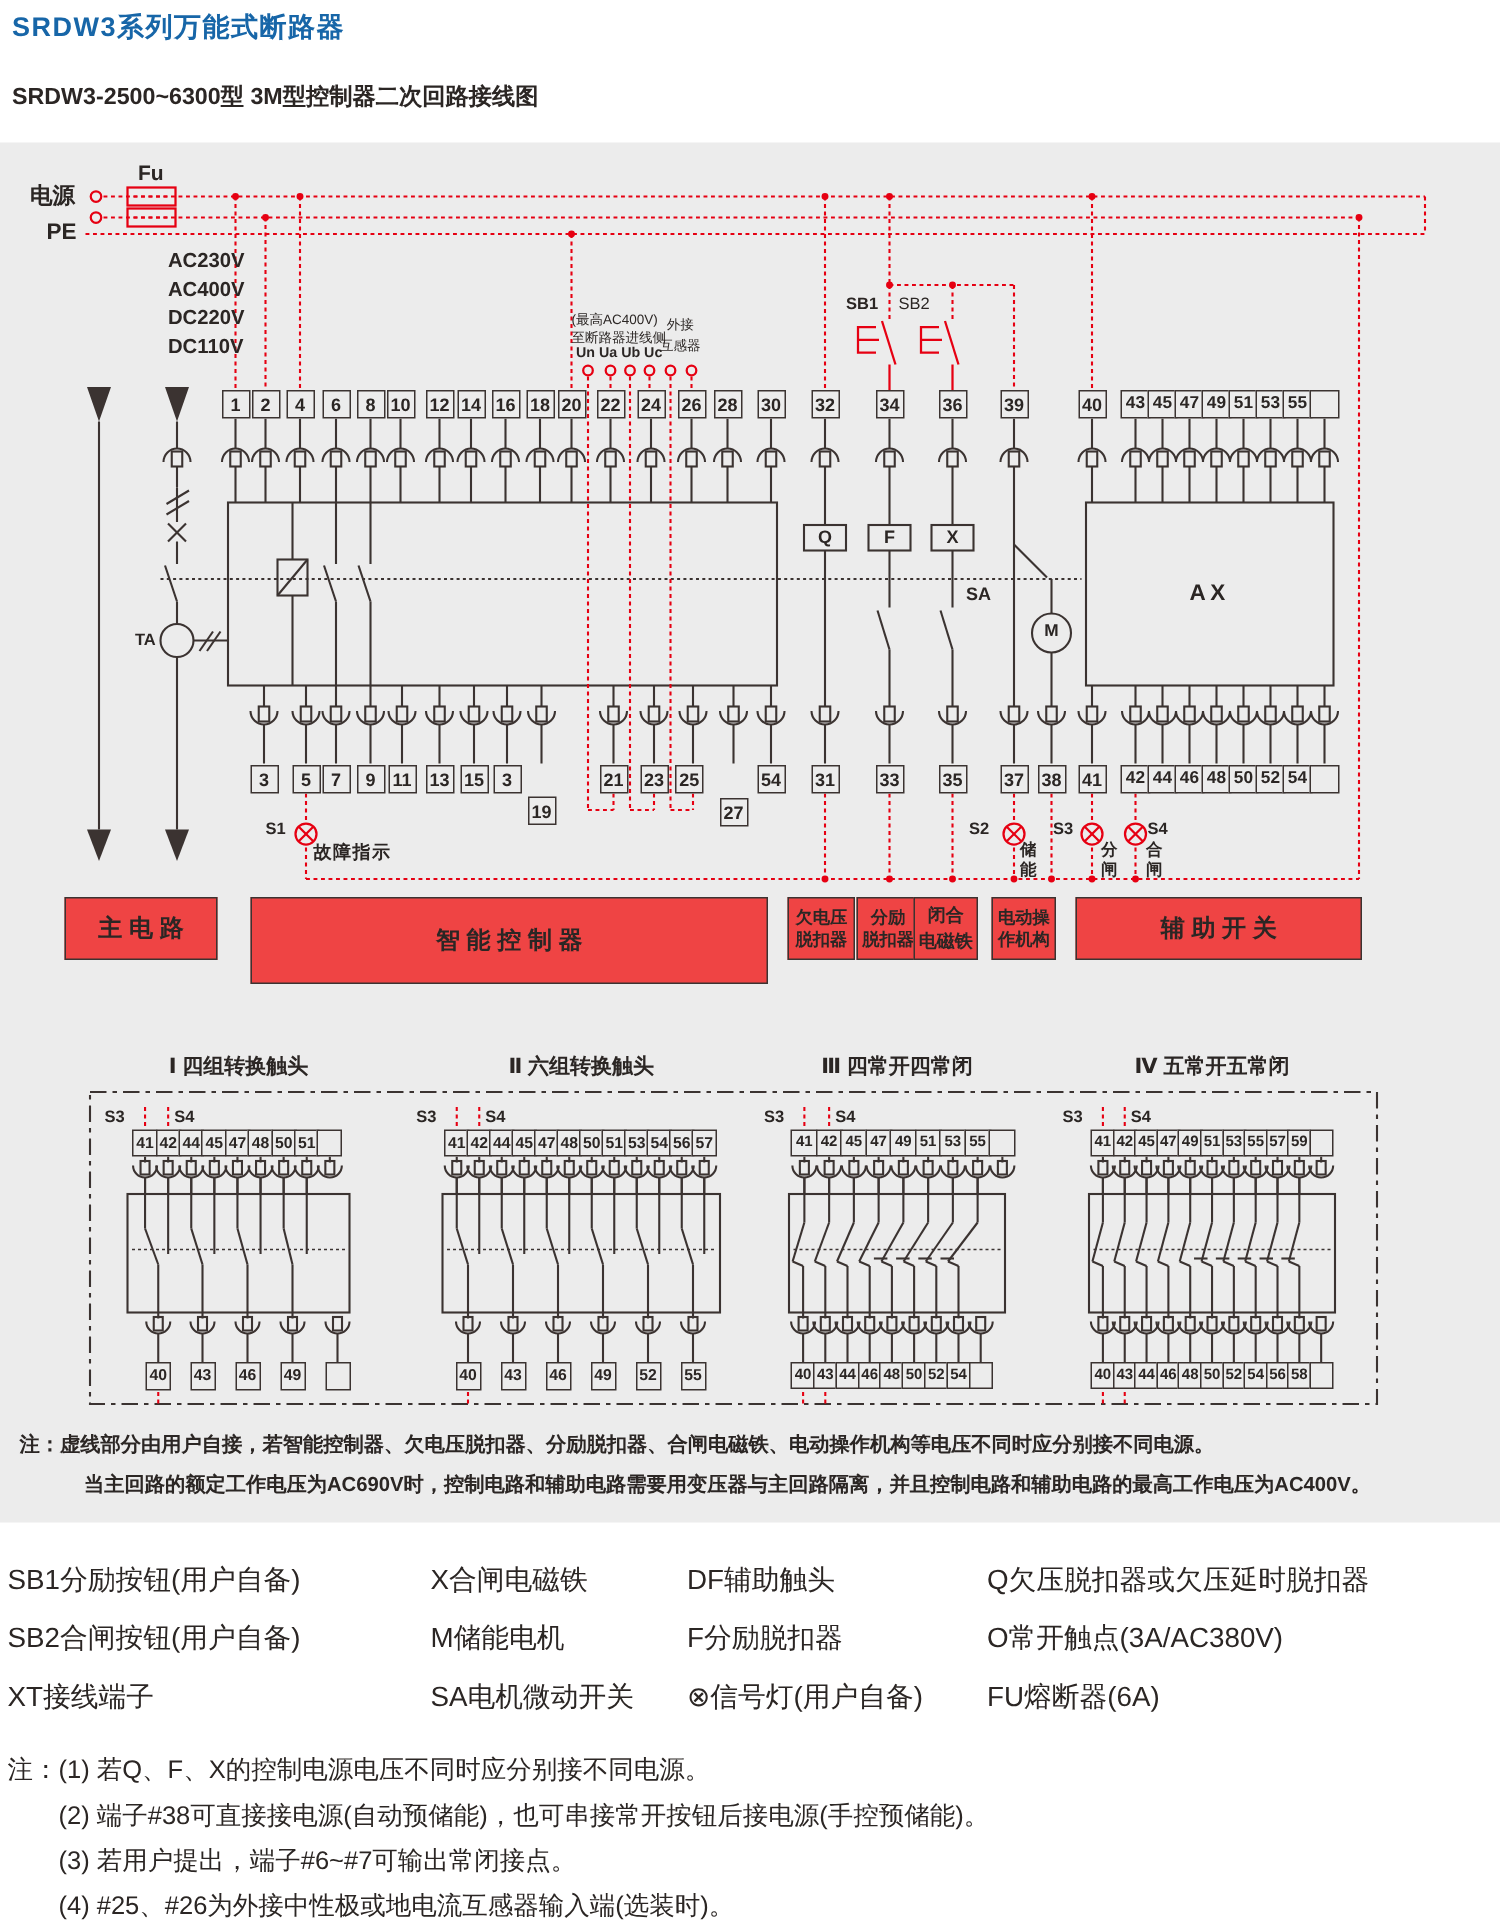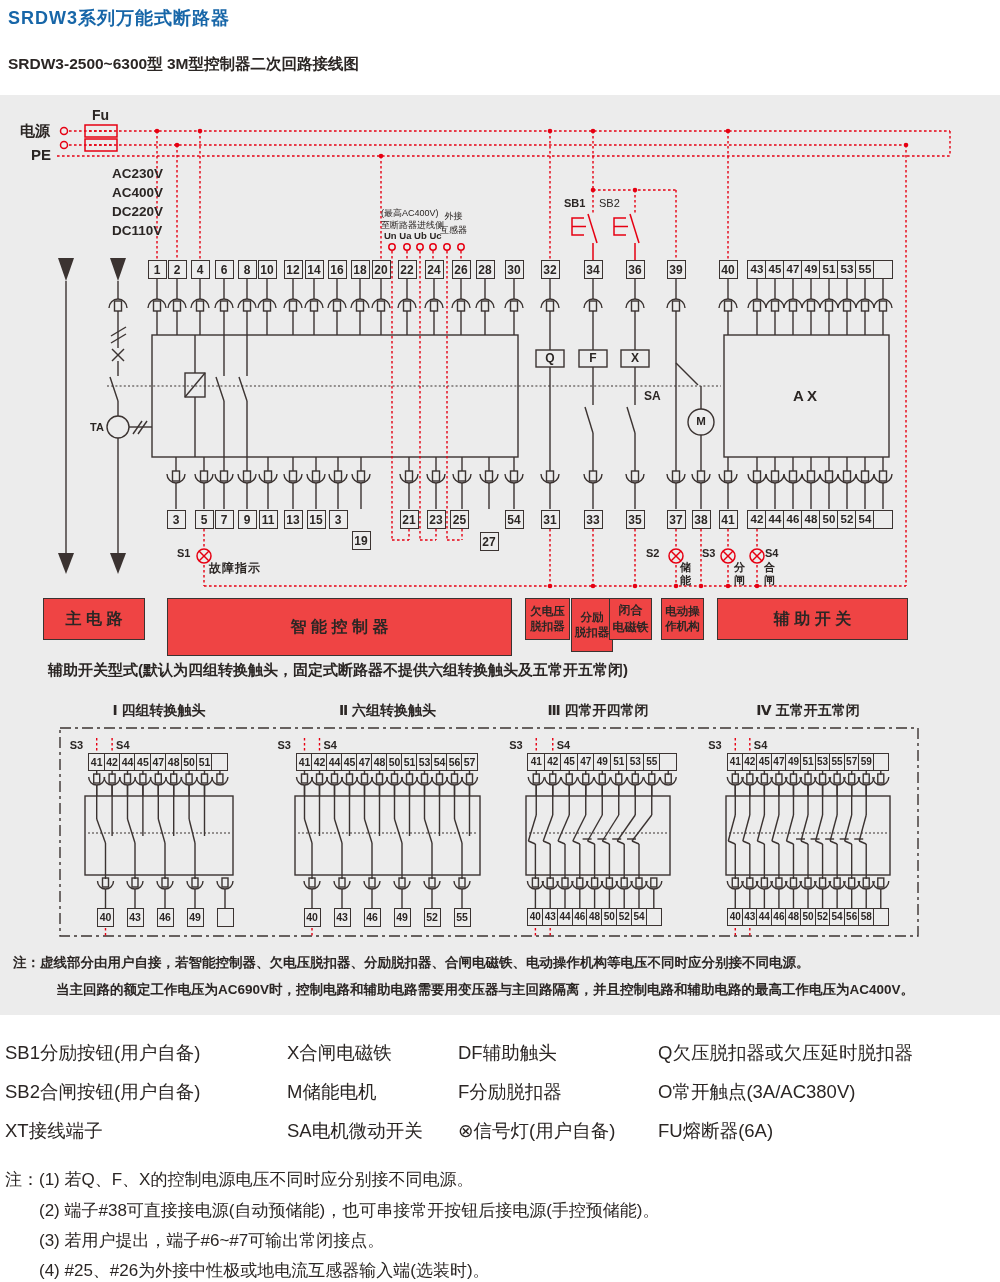--- a/index.html
+++ b/index.html
@@ -842,29 +842,28 @@
     <div class="lab" style="left:734px;top:466px;font-size:11px;font-weight:bold">分
 闸</div>
     <div class="lab" style="left:765px;top:452px;font-size:11px;font-weight:bold">S4</div>
     <div class="lab" style="left:764px;top:466px;font-size:11px;font-weight:bold">合
 闸</div>
 
     <div class="sbox" style="left:43px;top:503px;width:102px;height:42px;font-size:16px">主 电 路</div>
     <div class="sbox" style="left:167px;top:503px;width:345px;height:58px;font-size:16px">智 能 控 制 器</div>
     <div class="sbox" style="left:525px;top:503px;width:45px;height:42px;font-size:11.5px">欠电压
 脱扣器</div>
-    <div class="sbox" style="left:571px;top:503px;width:42px;height:54px;font-size:11.5px">分励
+    <div class="sbox" style="left:571px;top:503px;width:42px;height:42px;font-size:11.5px">分励
 脱扣器</div>
     <div class="sbox" style="left:609px;top:503px;width:43px;height:42px;font-size:12px">闭合
 电磁铁</div>
     <div class="sbox" style="left:661px;top:503px;width:43px;height:42px;font-size:11.5px">电动操
 作机构</div>
     <div class="sbox" style="left:717px;top:503px;width:191px;height:42px;font-size:16px">辅 助 开 关</div>
 
-    <div class="lab" style="left:48px;top:566px;font-size:15px;font-weight:bold">辅助开关型式(默认为四组转换触头，固定式断路器不提供六组转换触头及五常开五常闭)</div>
     <div class="lab" style="left:13px;top:860px;font-size:13.5px;font-weight:bold">注：虚线部分由用户自接，若智能控制器、欠电压脱扣器、分励脱扣器、合闸电磁铁、电动操作机构等电压不同时应分别接不同电源。</div>
     <div class="lab" style="left:56px;top:887px;font-size:13.5px;font-weight:bold">当主回路的额定工作电压为AC690V时，控制电路和辅助电路需要用变压器与主回路隔离，并且控制电路和辅助电路的最高工作电压为AC400V。</div>
   <div class="term" style="left: 147.5px; top: 165px; width: 19px; height: 19px; font-size: 12px;">1</div>
       <div class="term" style="left: 167.5px; top: 165px; width: 19px; height: 19px; font-size: 12px;">2</div>
       <div class="term" style="left: 190.5px; top: 165px; width: 19px; height: 19px; font-size: 12px;">4</div>
       <div class="term" style="left: 214.5px; top: 165px; width: 19px; height: 19px; font-size: 12px;">6</div>
       <div class="term" style="left: 237.5px; top: 165px; width: 19px; height: 19px; font-size: 12px;">8</div>
       <div class="term" style="left: 257.5px; top: 165px; width: 19px; height: 19px; font-size: 12px;">10</div>
       <div class="term" style="left: 283.5px; top: 165px; width: 19px; height: 19px; font-size: 12px;">12</div>
       <div class="term" style="left: 304.5px; top: 165px; width: 19px; height: 19px; font-size: 12px;">14</div>

